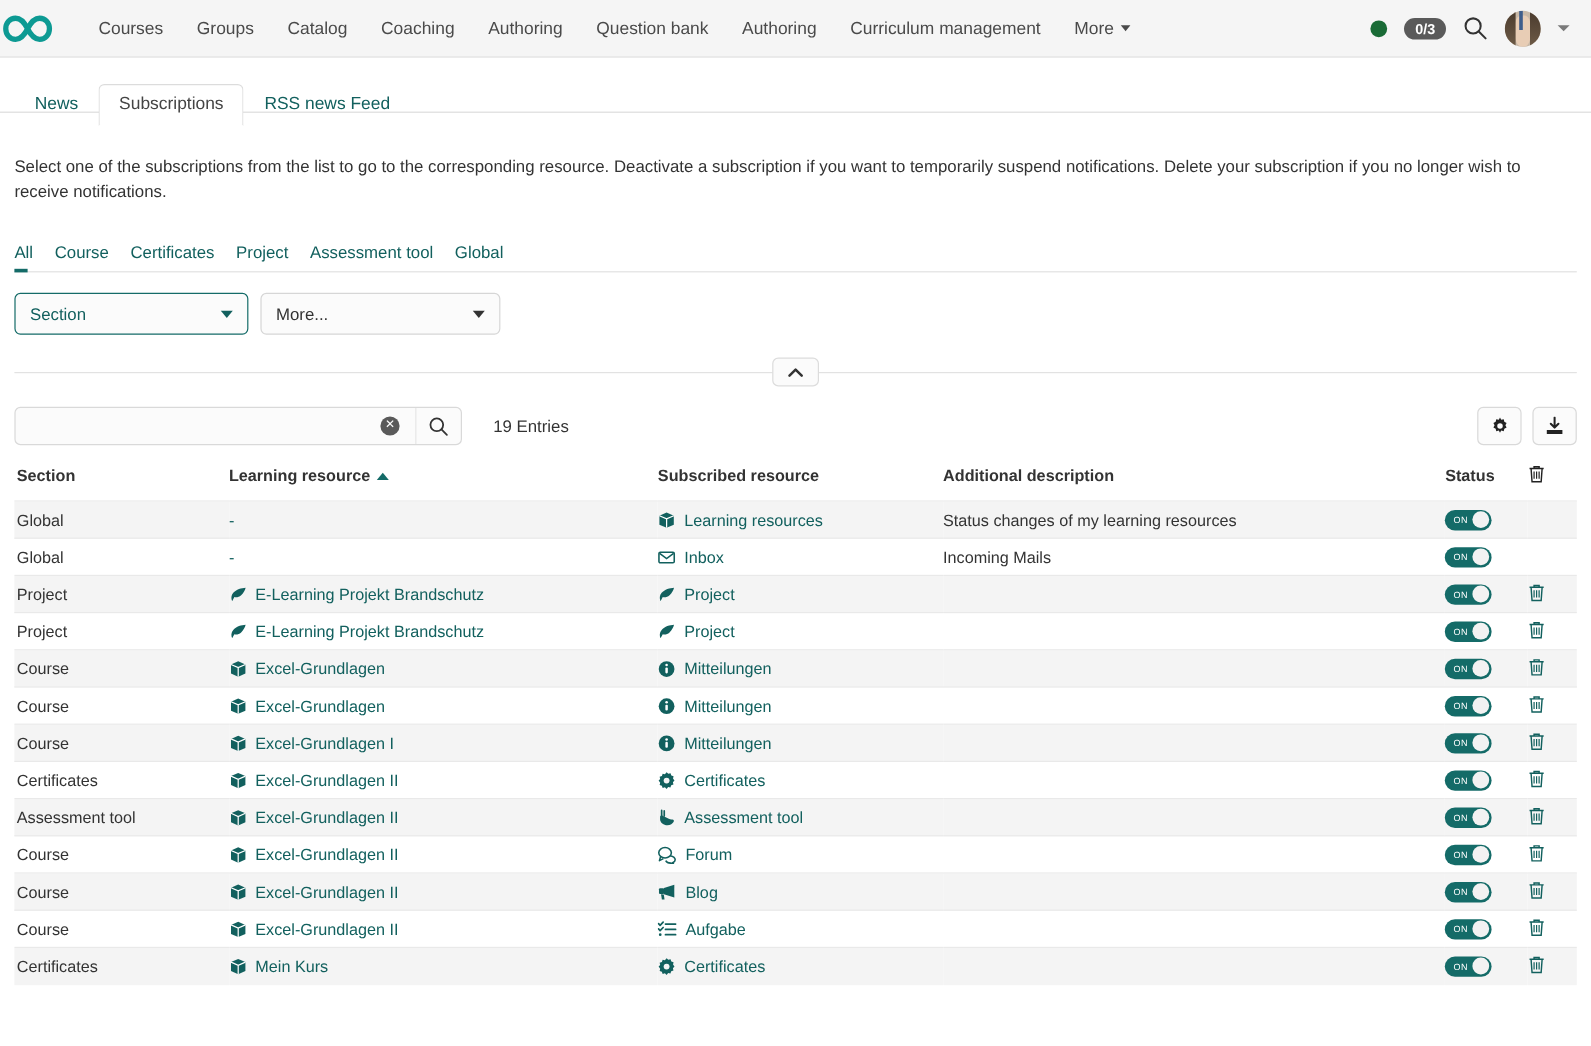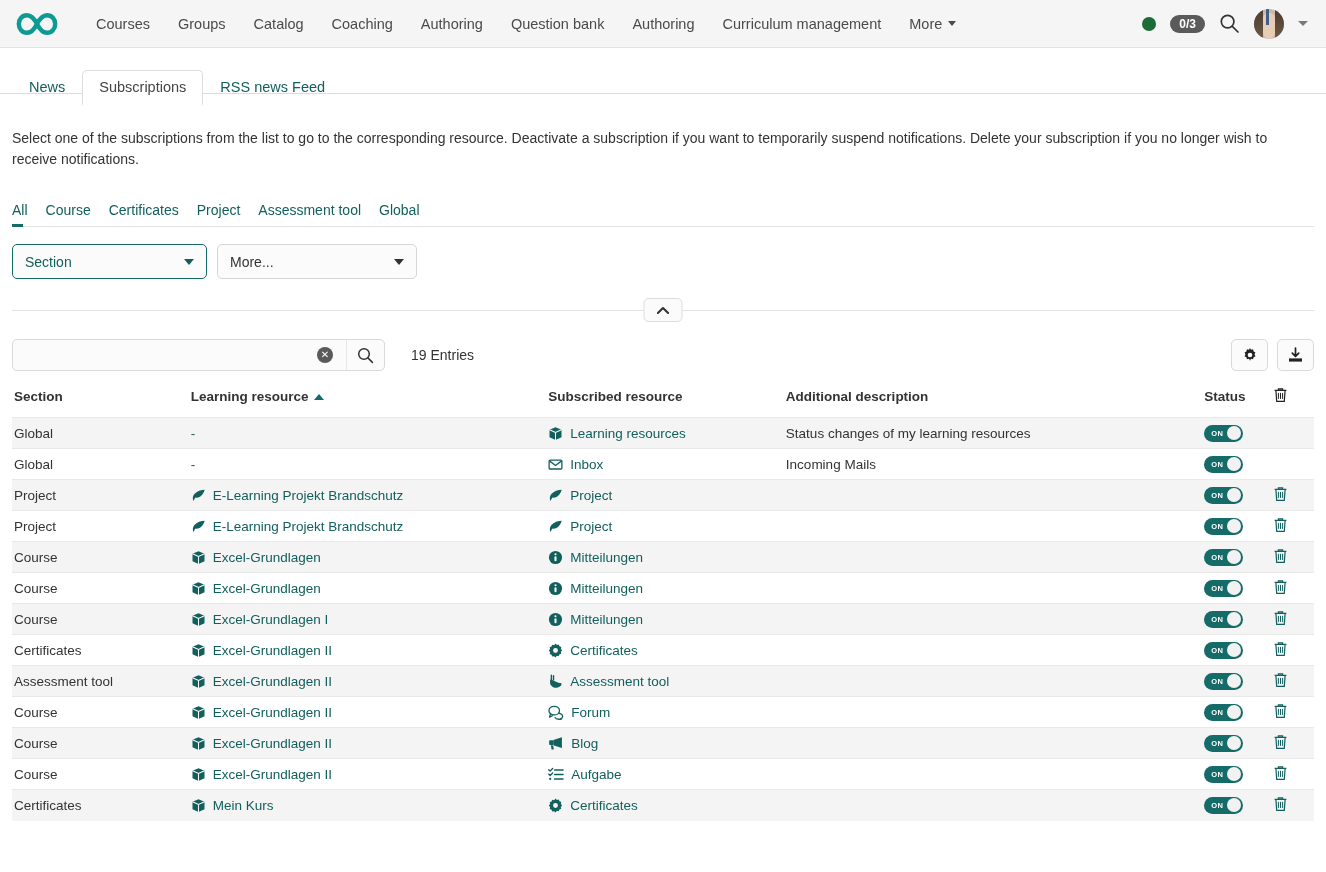--- a/index.html
+++ b/index.html
@@ -12,21 +12,21 @@
     color: #333333;
   }
 
   
   .topnav {
     height: 48px;
     background: #f5f5f5;
     border-bottom: 1px solid #e2e2e2;
     display: flex;
     align-items: center;
-    padding: 0 14px 0 14px;
+    padding: 0 14px 0 0;
     position: relative;
     text-align: right;
   }
   .logo {
     width: 46px; height: 30px;
     margin-right: 22px;
     display: flex; align-items: center; justify-content: center;
     flex: none;
   }
   .nav-items { display: flex; align-items: center; }
@@ -364,21 +364,21 @@
     border-radius: 9px;
     background: #146b68;
     display: flex;
     align-items: center;
     position: relative;
     cursor: pointer;
   }
   .toggle .lbl {
     color: #ffffff;
     font-size: 7.5px;
-    font-weight: bold;
+    font-weight: normal;
     position: absolute;
     left: 7px;
     letter-spacing: 0.3px;
   }
   .toggle .knob {
     width: 14px; height: 14px;
     border-radius: 50%;
     background: #f2f2f2;
     position: absolute;
     right: 2px;

